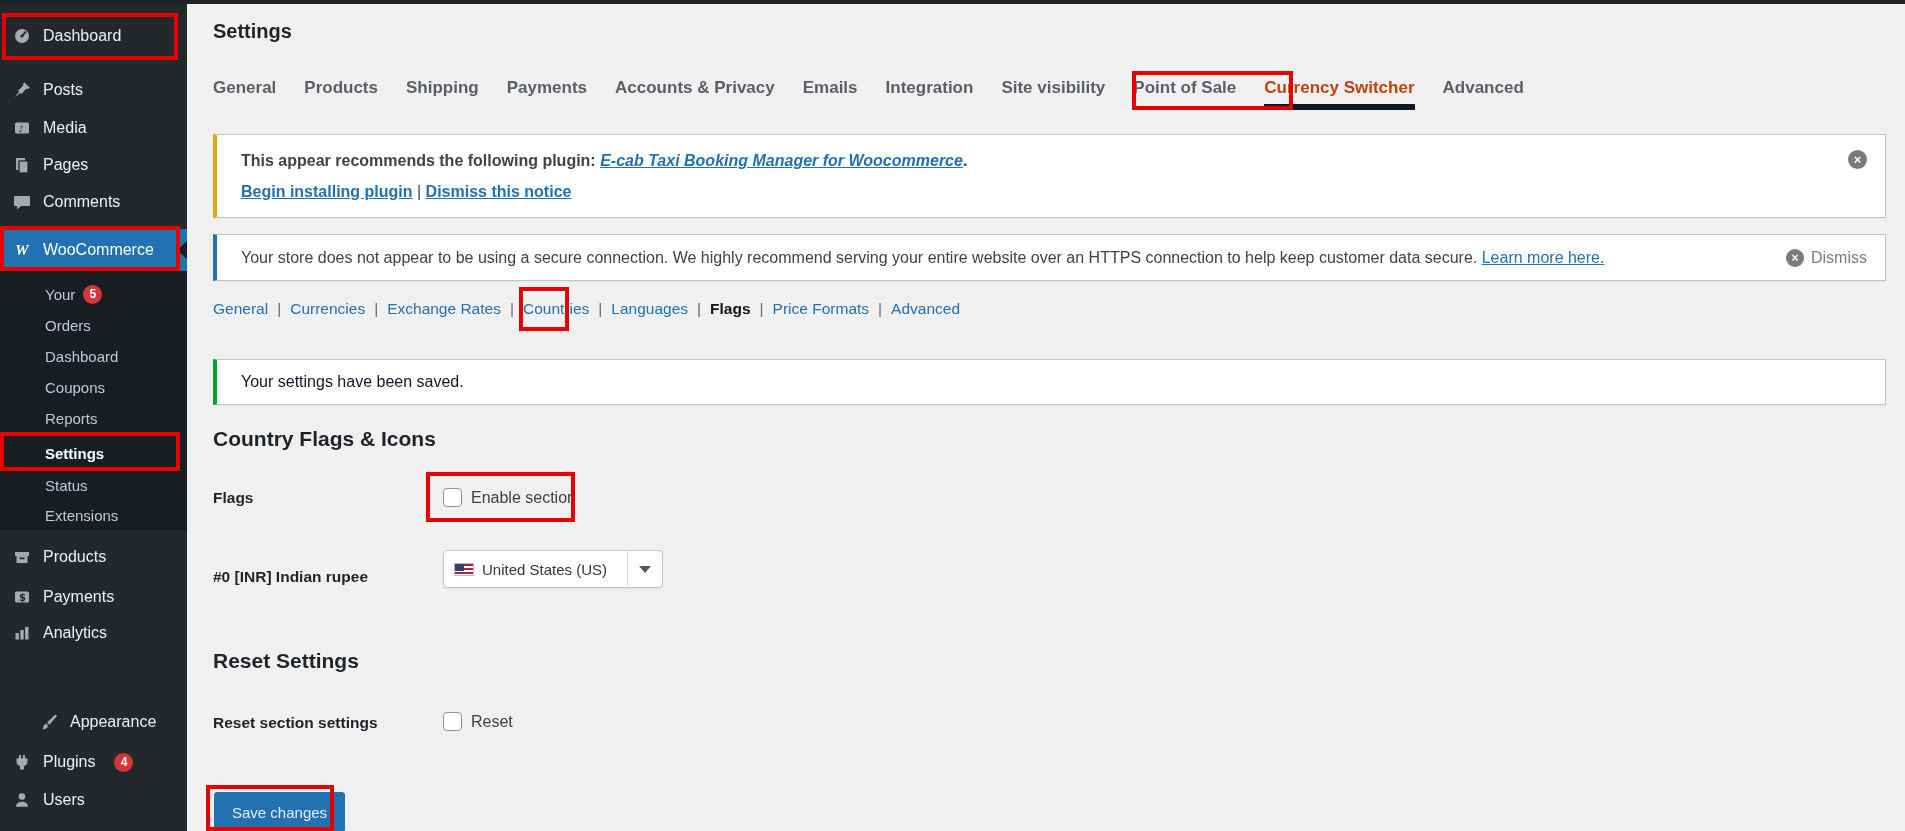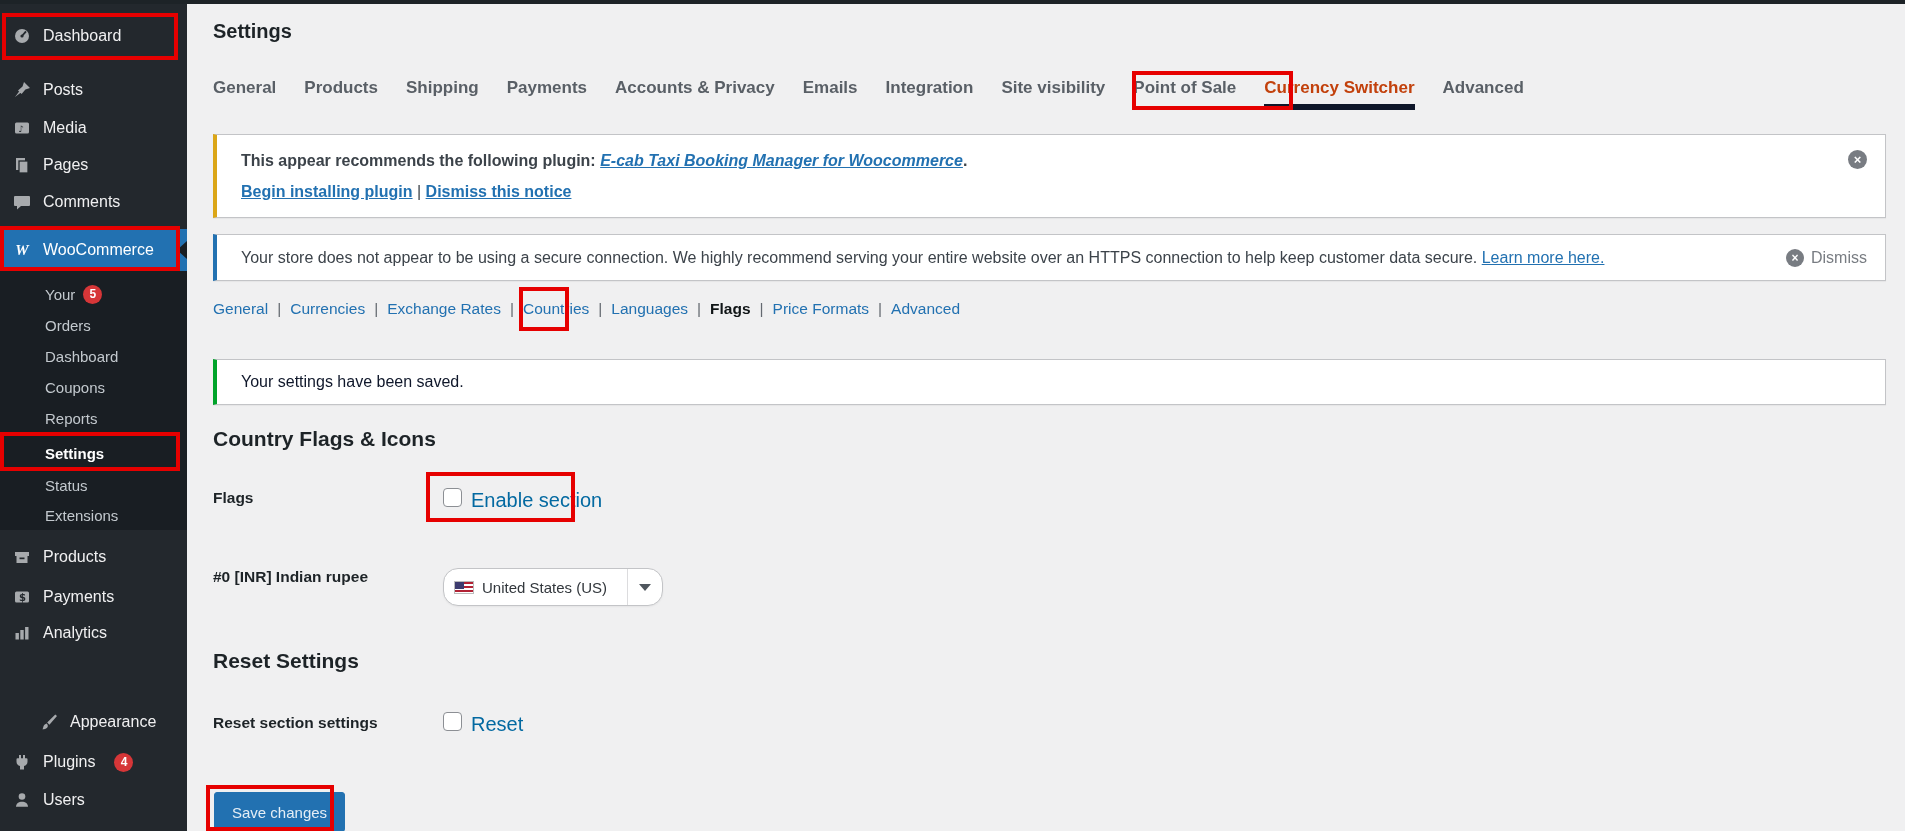--- a/index.html
+++ b/index.html
@@ -76,30 +76,30 @@
     font-size:12px; line-height:18px; text-align:center; font-weight:bold;
   }
 
   .subnav { position:absolute; left:26px; top:300px; font-size:15.5px; display:flex; gap:9px; align-items:center; }
   .subnav a { color:#2271b1; text-decoration:none; cursor:pointer; }
   .subnav .pipe { color:#646970; }
   .subnav .current-sub { color:#101517; font-weight:700; }
 
   .section-heading { position:absolute; left:26px; font-size:21px; font-weight:700; color:#1d2327; }
   .field-label { position:absolute; left:26px; font-size:15.5px; font-weight:700; color:#1d2327; }
-  .plain-label { font-size:20px; color:#0369a1; font-weight:500; }
+  .plain-label { font-size:16px; color:#404040; font-weight:500; }
 
   .checkbox {
     position:absolute; width:19px; height:19px; background:#fff;
     border:1.5px solid #8c8f94; border-radius:4px; cursor:pointer;
   }
 
   .dropdown {
-    position:absolute; left:256px; top:568px; width:220px; height:38px; background:#fff;
-    border:1px solid #c3c4c7; border-radius:15px; box-shadow:0 1px 2px rgba(0,0,0,.05);
+    position:absolute; left:256px; top:550px; width:220px; height:38px; background:#fff;
+    border:1px solid #c3c4c7; border-radius:4px; box-shadow:0 1px 2px rgba(0,0,0,.05);
     display:flex; align-items:center; padding-left:10px; cursor:pointer;
   }
   .flag-us { position:relative; width:20px; height:13px; flex:0 0 20px; margin-right:8px;
     background:repeating-linear-gradient(180deg,#b22234 0 2px,#fff 2px 4px); border:0.5px solid #bbb; }
   .flag-us::after { content:""; position:absolute; left:0; top:0; width:9px; height:7px; background:#3c3b6e; }
   .dropdown .dd-label { font-size:15px; color:#32373c; flex:1 1 auto; }
   .dropdown .dd-divider { width:1px; height:36px; background:#dcdcde; margin-right:0; }
   .dropdown .dd-caret { width:34px; display:flex; justify-content:center; }
   .dropdown .dd-caret i {
     width:0; height:0; border-left:6px solid transparent; border-right:6px solid transparent;

